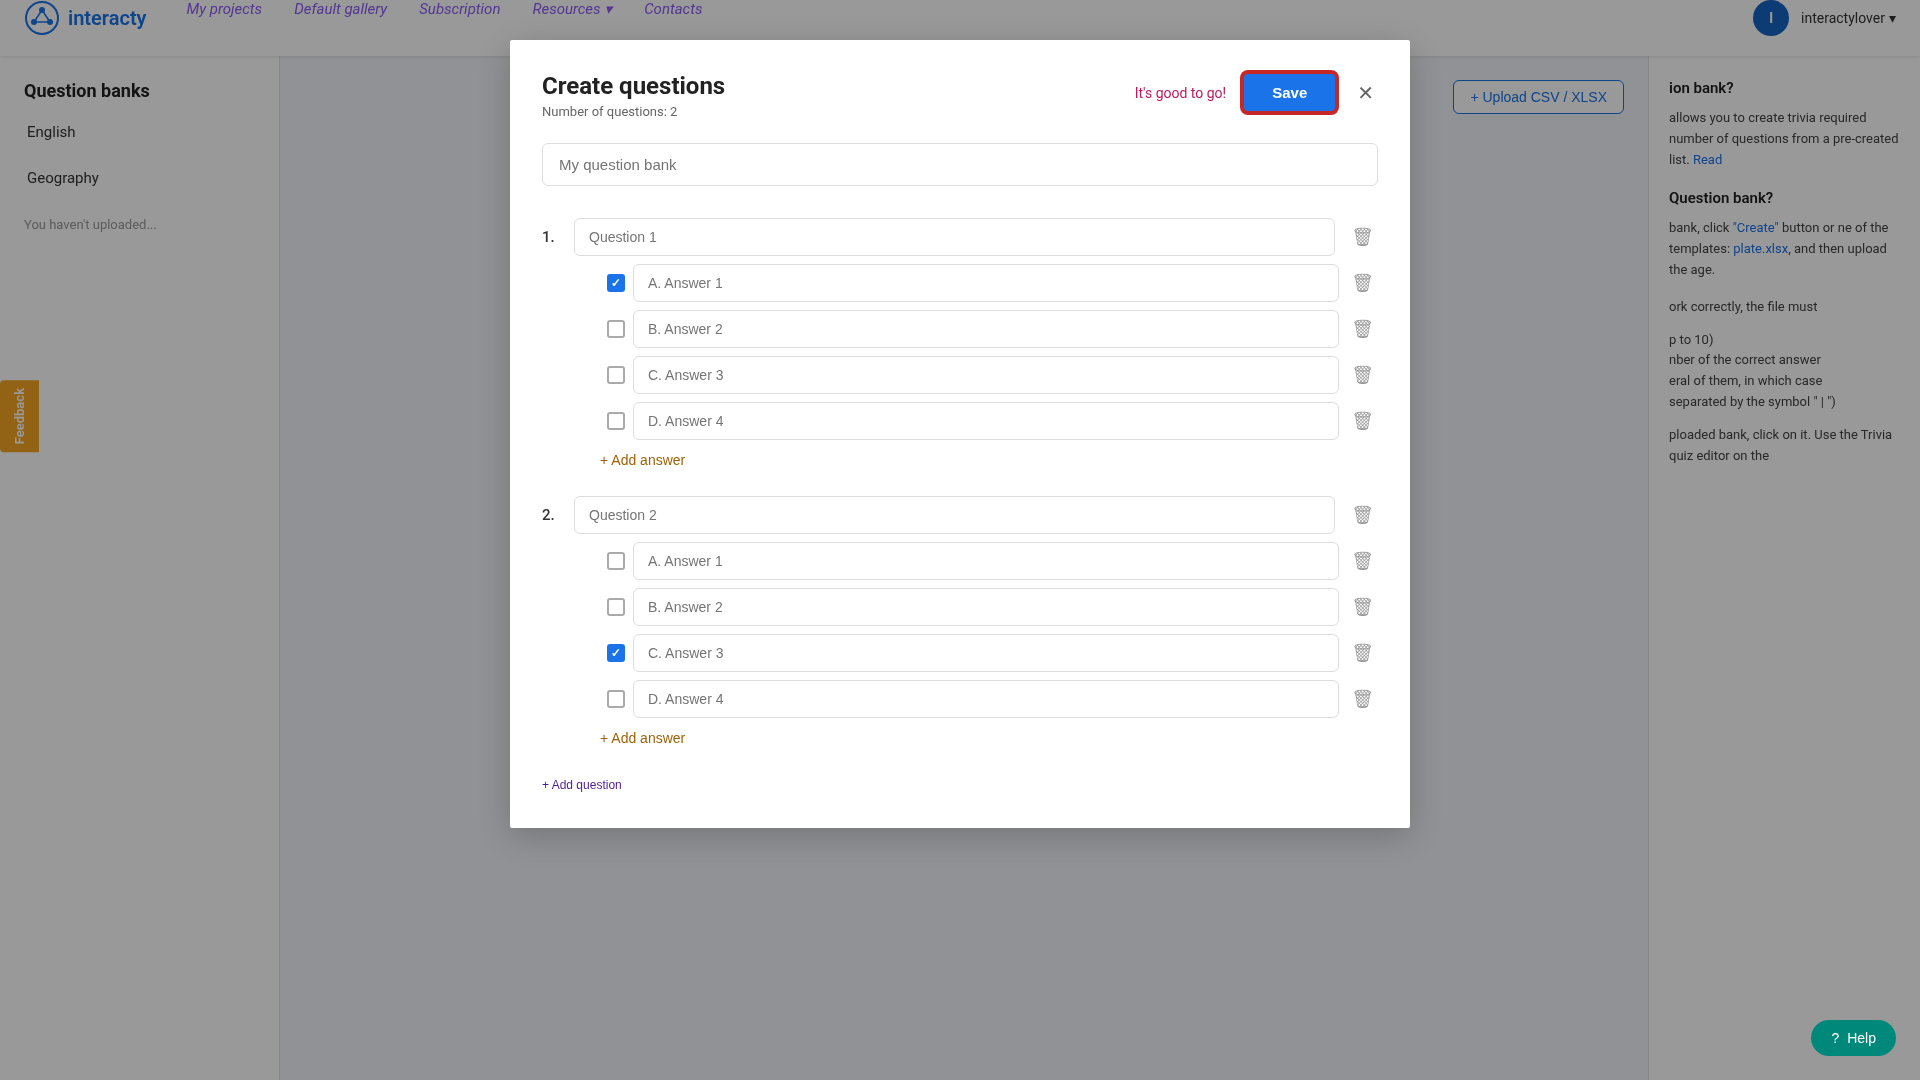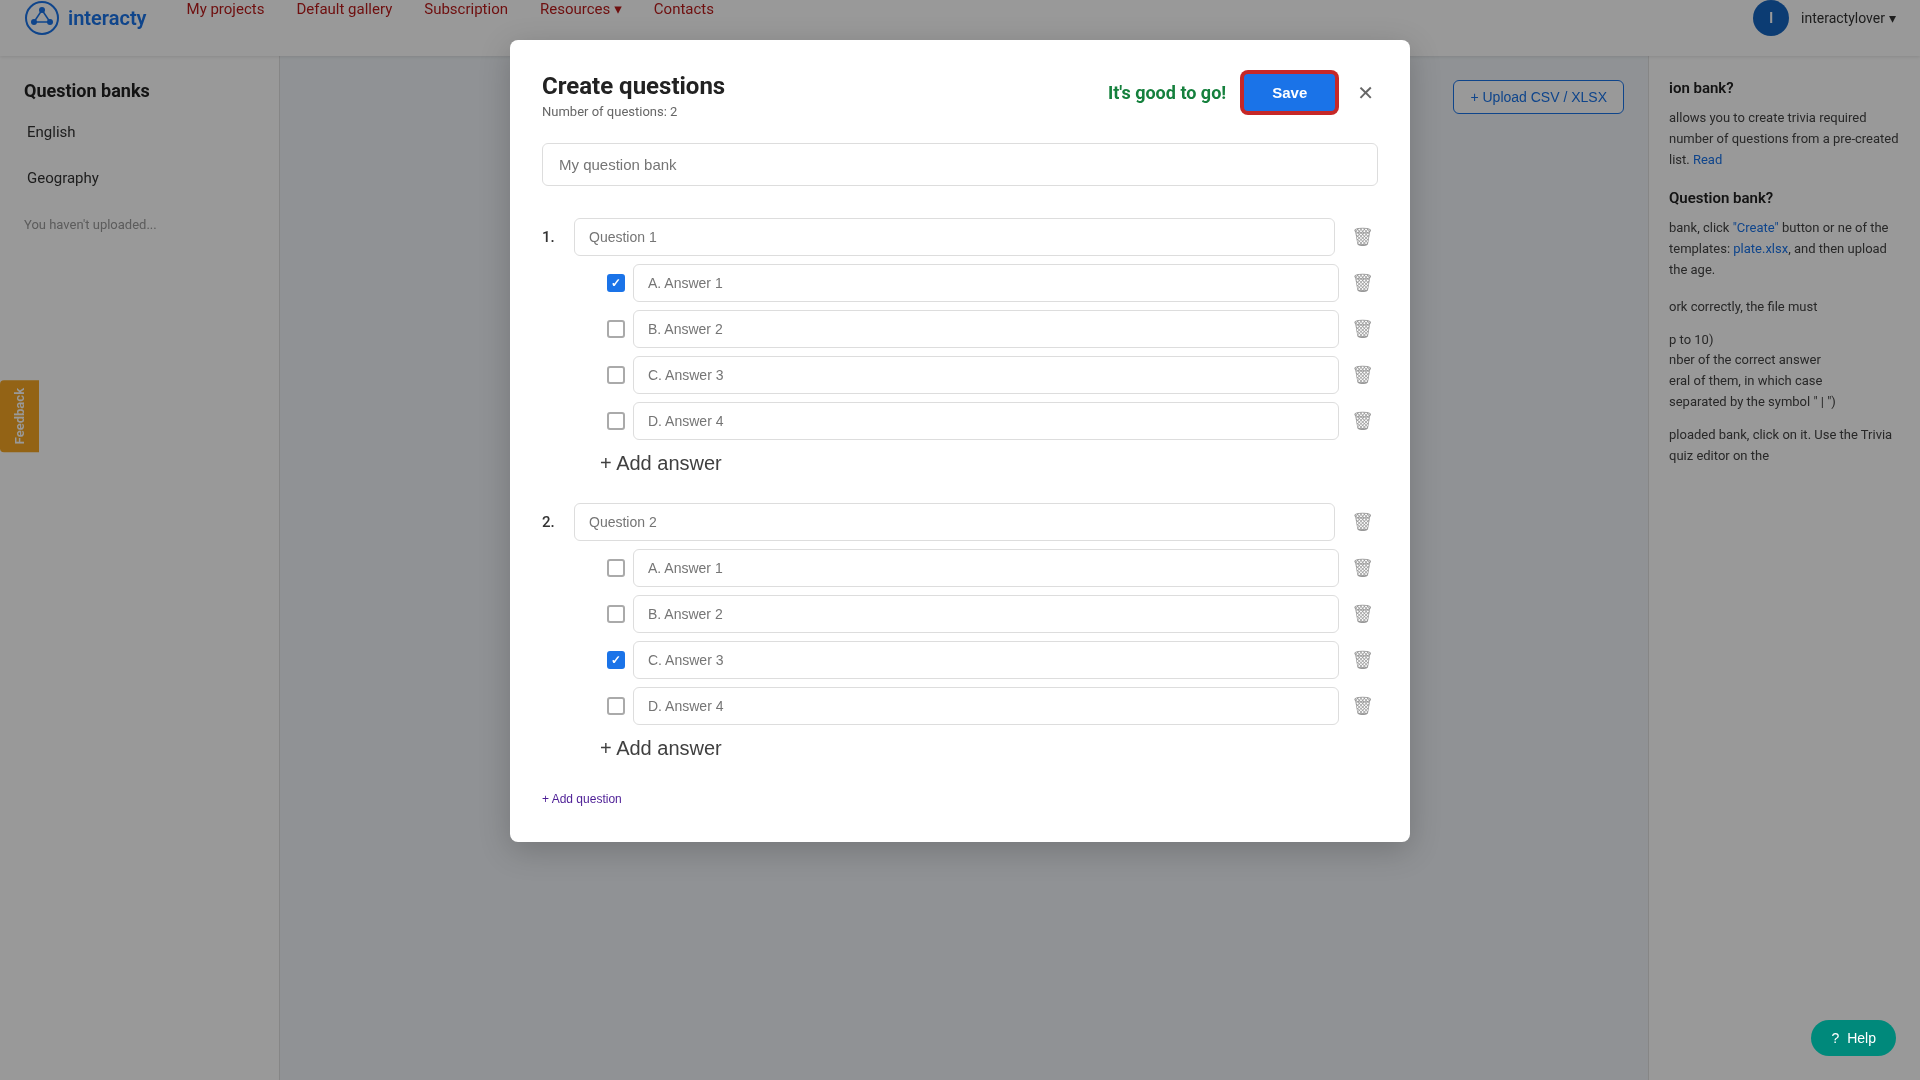--- a/index.html
+++ b/index.html
@@ -39,25 +39,26 @@
       color: #1a73e8;
     }
     .navbar-links {
       display: flex;
       align-items: center;
       gap: 32px;
       flex: 1;
     }
     .navbar-link {
       font-size: 15px;
-      color: #b91c1c;
+      color: #8b5cf6;
       text-decoration: none;
       display: flex;
       align-items: center;
       gap: 4px;
+      font-style: italic;
     }
     .navbar-right {
       display: flex;
       align-items: center;
       gap: 12px;
     }
     .user-avatar {
       width: 36px;
       height: 36px;
       background: #1565c0;
@@ -159,21 +160,21 @@
       z-index: 200;
       display: flex;
       align-items: flex-start;
       justify-content: center;
       padding-top: 40px;
     }
 
     
     .modal {
       background: white;
-      border-radius: 8px;
+      border-radius: 2px;
       width: 900px;
       max-height: 820px;
       overflow-y: auto;
       padding: 32px;
       position: relative;
       box-shadow: 0 8px 32px rgba(0,0,0,0.2);
     }
     .modal-header {
       display: flex;
       align-items: flex-start;
@@ -189,23 +190,23 @@
       font-size: 13px;
       color: #666;
       margin-top: 4px;
     }
     .modal-header-right {
       display: flex;
       align-items: center;
       gap: 16px;
     }
     .good-to-go {
-      color: #15803d;
-      font-size: 18px;
-      font-weight: 700;
+      color: #be185d;
+      font-size: 14px;
+      font-weight: 400;
     }
     .save-btn {
       background: #1a73e8;
       color: white;
       border: 2px solid #c62828;
       border-radius: 6px;
       padding: 10px 28px;
       font-size: 15px;
       font-weight: 600;
       cursor: pointer;
@@ -307,22 +308,22 @@
       padding: 10px 14px;
       font-size: 14px;
       color: #333;
       outline: none;
     }
 
     
     .add-answer-btn {
       background: none;
       border: none;
-      color: #404040;
-      font-size: 20px;
+      color: #a16207;
+      font-size: 14px;
       cursor: pointer;
       padding: 4px 0;
       display: flex;
       align-items: center;
       gap: 4px;
       margin-top: 4px;
       margin-left: 26px;
     }
     .add-question-btn {
       background: none;

